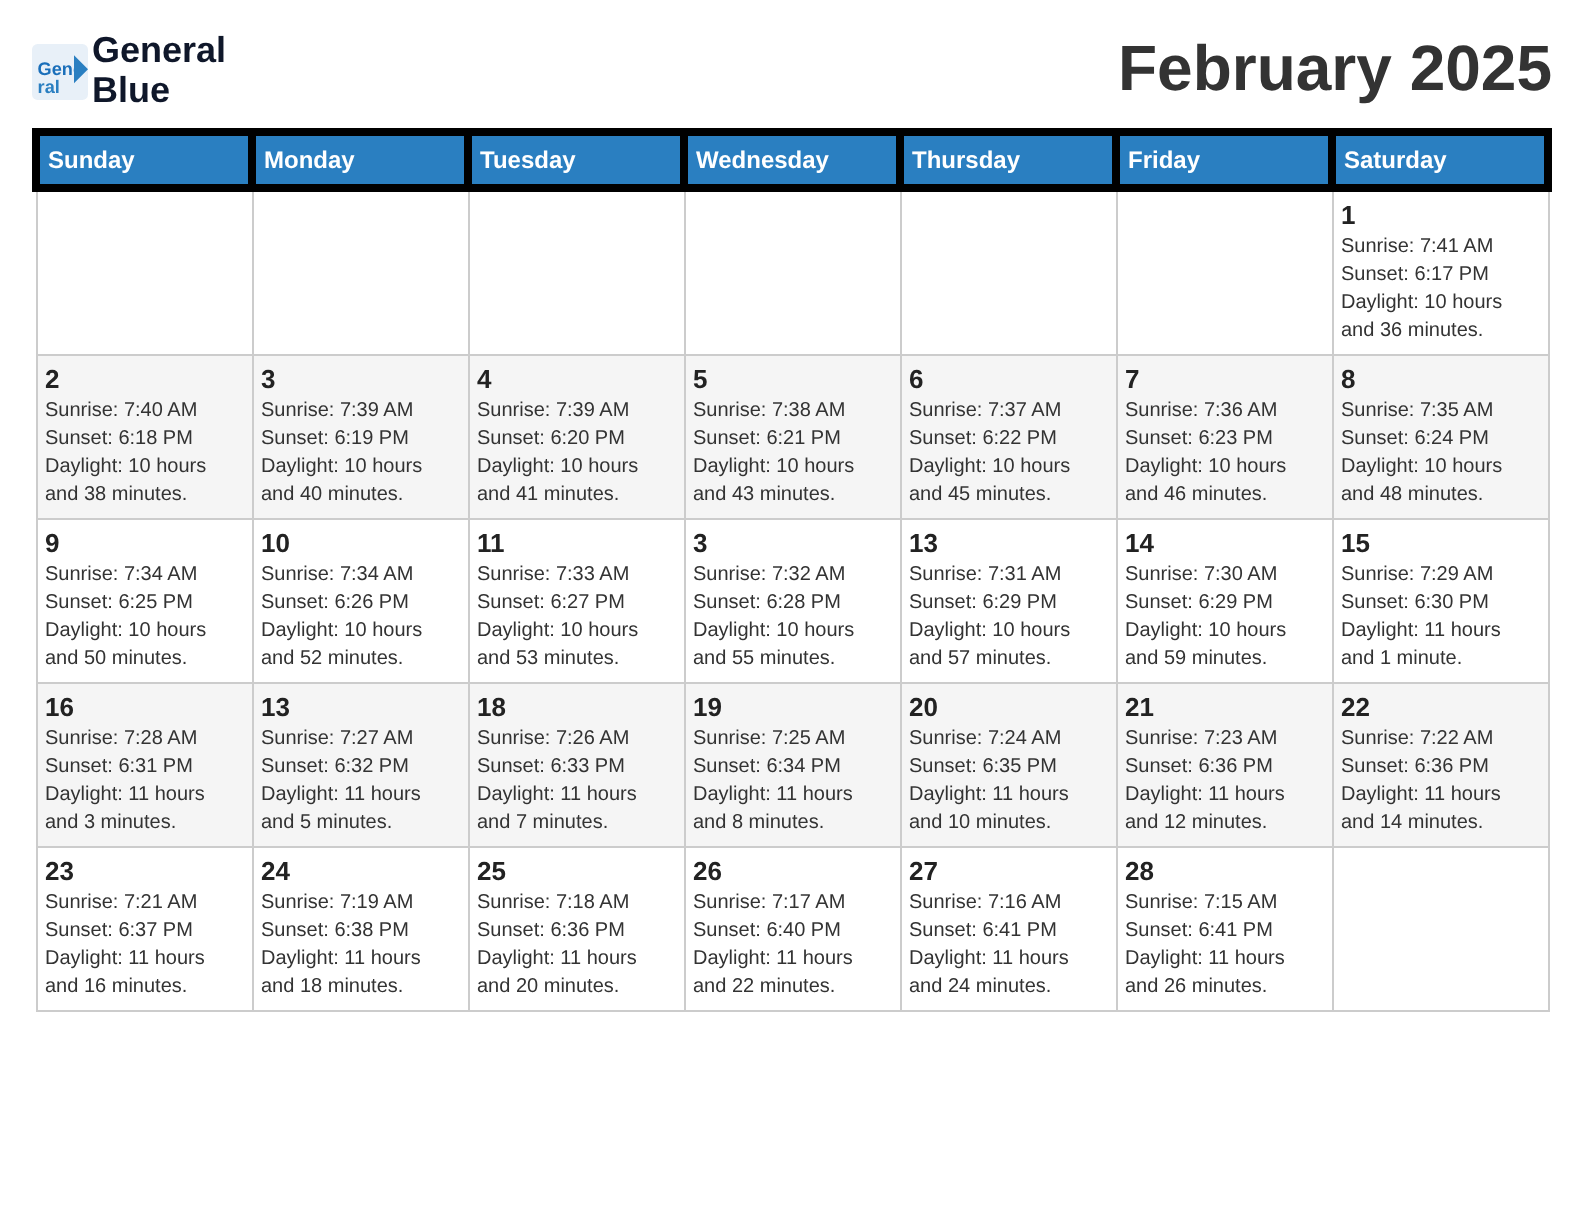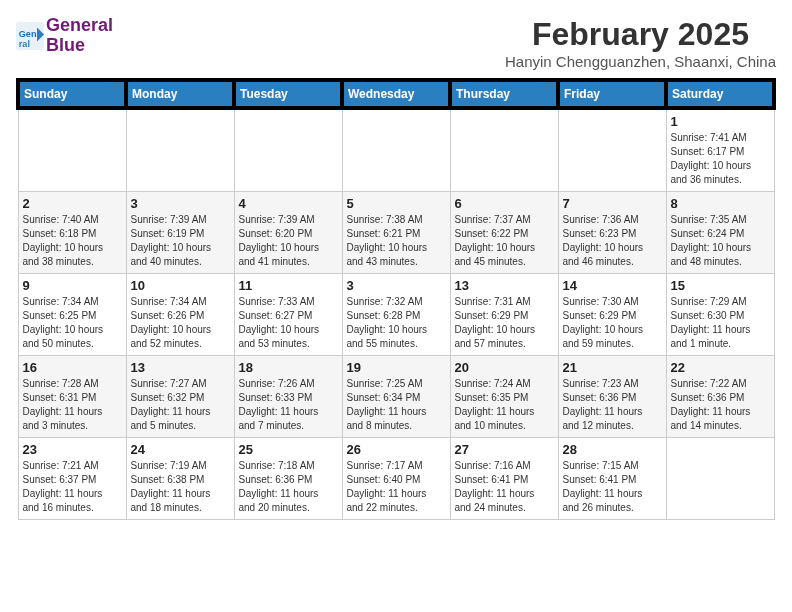--- a/index.html
+++ b/index.html
@@ -19,21 +19,21 @@
     .logo {
       display: flex;
       align-items: center;
     }
     .logo-text {
       font-size: 18px;
       font-weight: bold;
       color: #333;
       line-height: 1.1;
     }
-    .logo-text .blue { color: #701a75; }
+    .logo-text .blue { color: #0f172a; }
     .logo-icon {
       width: 28px;
       height: 28px;
       margin-right: 2px;
     }
     .title-area {
       text-align: center;
     }
     .month-title {
       font-size: 32px;
@@ -99,21 +99,20 @@
       <text x="4" y="35" font-size="13" font-weight="bold" fill="#2a7fc1">ral</text>
       <polygon points="30,8 40,18 30,28" fill="#2a7fc1"></polygon>
     </svg>
     <div class="logo-text">
       <span class="blue">General</span><br>
       <span class="blue">Blue</span>
     </div>
   </div>
   <div class="title-area">
     <div class="month-title">February 2025</div>
-    <div class="location-title">Hanyin Chengguanzhen, Shaanxi, China</div>
   </div>
 </div>
 
 <table>
   <thead>
     <tr>
     <th>Sunday</th>
         <th>Monday</th>
         <th>Tuesday</th>
         <th>Wednesday</th>

